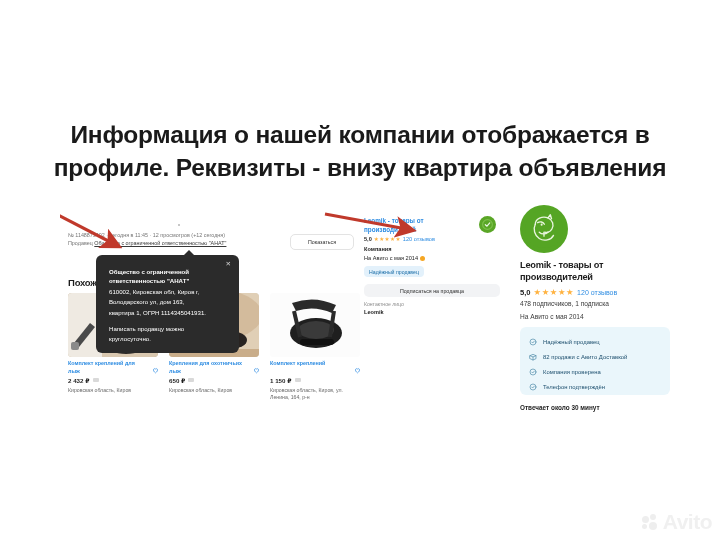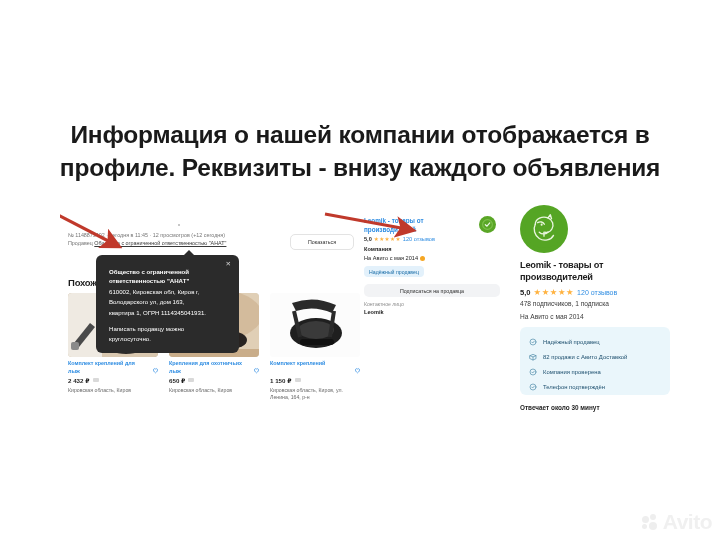--- a/index.html
+++ b/index.html
@@ -176,21 +176,21 @@
   .wm .dots i:nth-child(4){left:7px;top:8px;width:8px;height:8px;}
   .wm .txt{font-size:21px;font-weight:700;color:#f0f0f0;letter-spacing:-0.5px;}
 </style>
 </head>
 <body>
 
 <div class="page">
 
   <div class="headline">
     <span>Информация о нашей компании отображается в</span>
-    <span class="l2">профиле. Реквизиты - внизу каждого объявления</span>
+    <span class="l2">профиле. Реквизиты - внизу квартира объявления</span>
   </div>
 
   <div class="shot">
 
     <div class="leftcol">
 
       <div class="dotmark"></div>
 
       <div class="metaline">№ 1148873402 · сегодня в 11:45 · 12 просмотров (+12 сегодня)</div>
 

